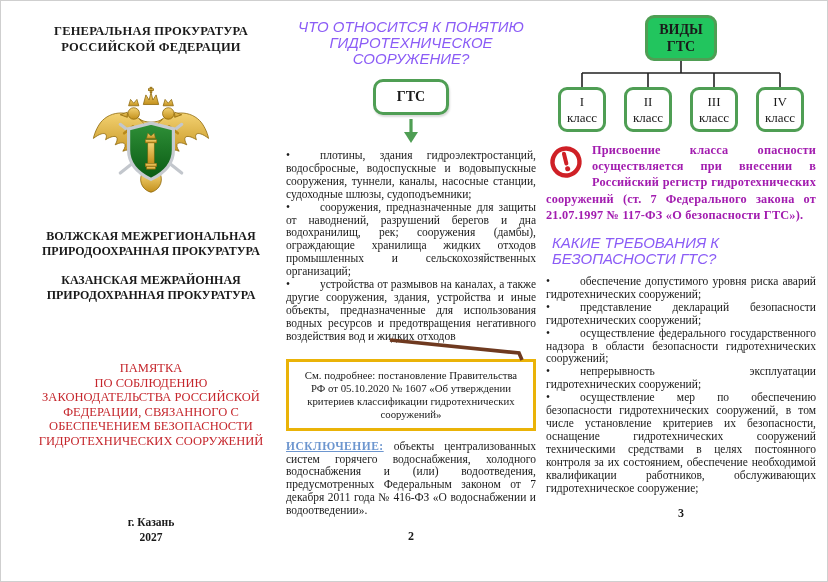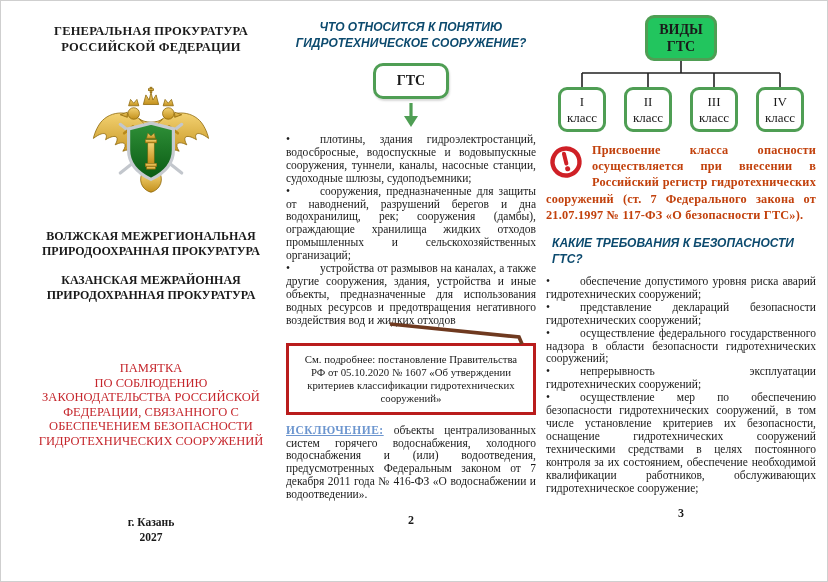--- a/index.html
+++ b/index.html
@@ -18,38 +18,38 @@
   
   .agency{font-weight:bold;font-size:12.5px;line-height:16px;letter-spacing:.2px;}
   .emblem{margin:12px auto 0;width:128px;height:148px;}
   .org{font-weight:bold;font-size:12px;line-height:15px;margin-top:14px;}
   .org.first{margin-top:14px;}
   .cover-title{margin-top:58px;font-weight:normal;font-size:12.5px;line-height:14.6px;color:#c5262c;}
   .city-year{margin-top:66px;font-weight:bold;font-size:11.5px;line-height:15px;}
 
   
   .red-heading{
-    font-family:"Liberation Sans", sans-serif;font-style:italic;font-weight:bold;
-    color:#0c4a6e;text-align:center;font-size:12px;line-height:16px;
+    font-family:"Liberation Sans", sans-serif;font-style:italic;font-weight:normal;
+    color:#8b5cf6;text-align:center;font-size:15px;line-height:16px;
   }
   .blist{margin-top:6px;}
   .bl{margin:0;text-align:justify;font-size:11.5px;line-height:12.9px;}
   .mk{display:inline-block;width:34px;}
   .pagenum{text-align:center;font-weight:bold;font-size:12px;}
 
   
   .gts-box{
     width:70px;margin:12px auto 0;border:3.5px solid #4f9e54;border-radius:10px;
     background:#fff;text-align:center;font-weight:bold;font-size:14px;padding:7px 0;
     box-shadow:1px 2px 2px rgba(0,0,0,.15);
   }
   .arrow-down{display:block;margin:4px auto 0;}
   .callout-line{display:block;margin-top:-8px;}
   .note-box{
-    margin-top:-2px;border:3px solid #b91c1c;padding:7px 8px;text-align:center;
+    margin-top:-2px;border:3px solid #eab308;padding:7px 8px;text-align:center;
     font-size:10.8px;line-height:13px;
   }
   .exception{margin-top:9px;text-align:justify;font-size:11.5px;line-height:12.9px;}
   .exc-label{color:#6d96cf;font-weight:bold;text-decoration:underline;letter-spacing:.5px;}
   .mid-pagenum{margin-top:8px;}
 
   
   .tree{width:246px;margin:0 auto;}
   .tree-root{
     width:66px;margin:0 auto;border:3px solid #4f9e54;border-radius:9px;background:#22c55e;
@@ -57,21 +57,21 @@
   }
   .tree-lines{display:block;}
   .tree-row{display:flex;justify-content:space-between;}
   .tree-leaf{
     width:48px;box-sizing:border-box;border:3px solid #4f9e54;border-radius:9px;background:#fff;
     text-align:center;font-size:13px;line-height:15.5px;padding:4px 0;
   }
   .warning{margin-top:10px;}
   .warning-icon{float:left;margin:2px 8px 0 2px;}
   .warning-text{
-    text-align:justify;font-weight:bold;color:#c2410c;font-size:12.3px;line-height:16.2px;
+    text-align:justify;font-weight:bold;color:#a21caf;font-size:12.3px;line-height:16.2px;
     letter-spacing:.2px;margin:0;
   }
   .right-heading{margin-top:12px;text-align:left;padding-left:6px;}
   .right-list{margin-top:8px;}
   .right-pagenum{margin-top:12px;}
 </style>
 </head>
 <body>
 
 <div class="page">

